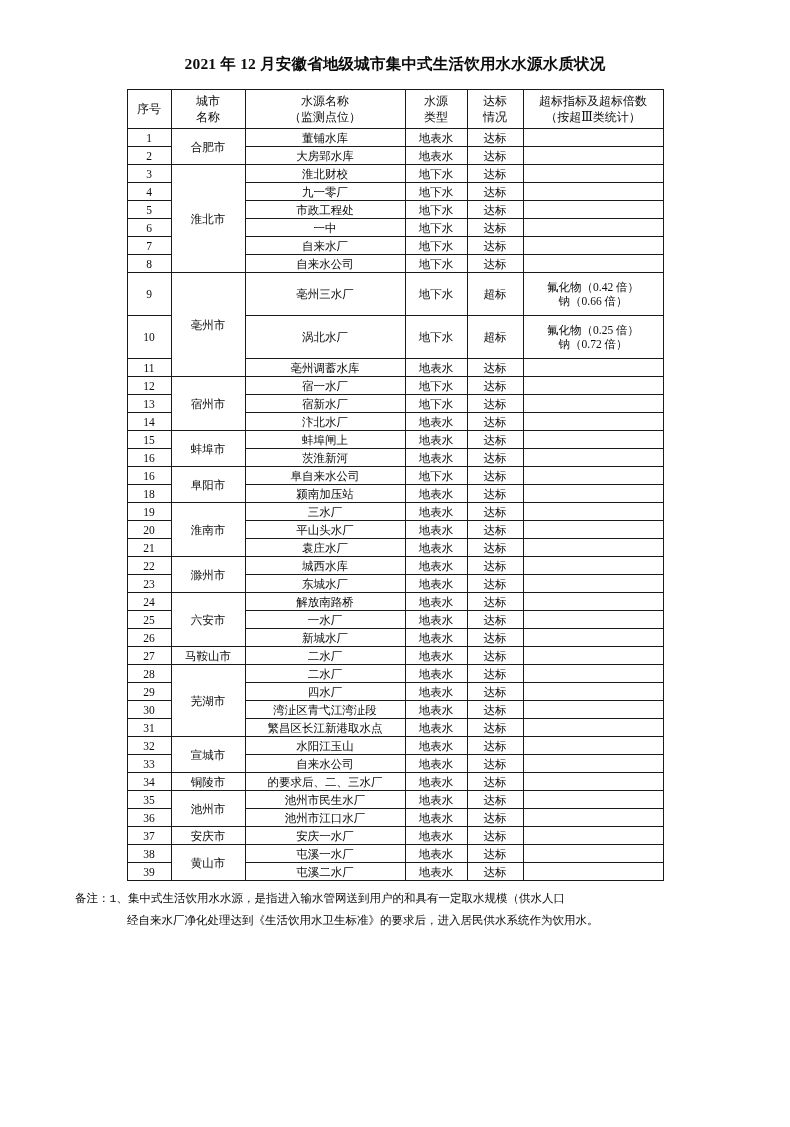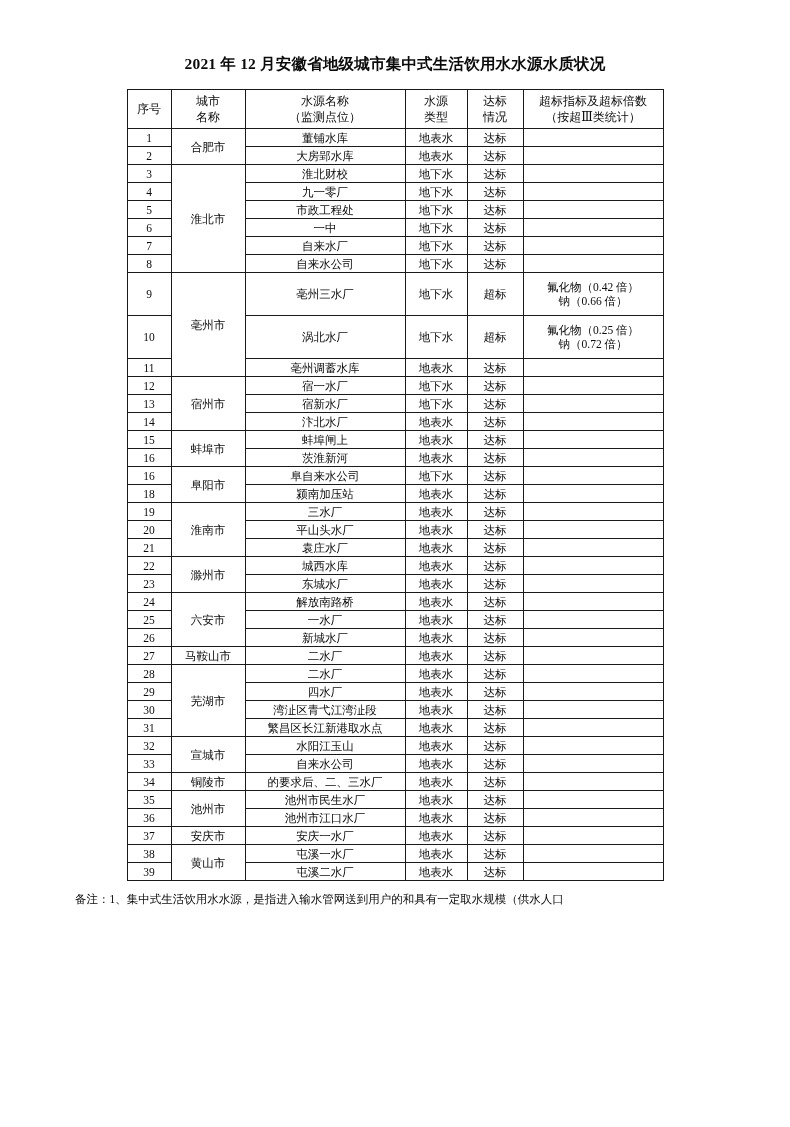--- a/index.html
+++ b/index.html
@@ -73,21 +73,21 @@
     line-height: 1.75;
     color: #0b0b0b;
   }
   .note-row {
     display: block;
     text-indent: 0;
   }
   .note-indent1 { padding-left: 26px; }
   .note-indent2 { padding-left: 52px; }
   .note-indent3 { padding-left: 52px; }
-  .note-head { padding-left: 0px; }
+  .note-head { padding-left: 0px; font-family: Liberation Mono, monospace; }
 </style>
 </head>
 <body>
 
 <div class="page">
 
   <div class="doc-title">2021 年 12 月安徽省地级城市集中式生活饮用水水源水质状况</div>
 
   <table class="main">
     <colgroup>
@@ -761,15 +761,16 @@
           <td class="cell">
             <div>达标</div>
           </td>
           <td class="cell"></td>
         </tr>
       </tbody>
   </table>
 
   <div class="notes" id="notes-block">
       <div class="note-row note-head">备注：1、集中式生活饮用水水源，是指进入输水管网送到用户的和具有一定取水规模（供水人口</div>
+      <div class="note-row note-indent3">经自来水厂净化处理达到《生活饮用水卫生标准》的要求后，进入居民供水系统作为饮用水。</div>
     </div>
 
 </div>
 
 </body></html>

